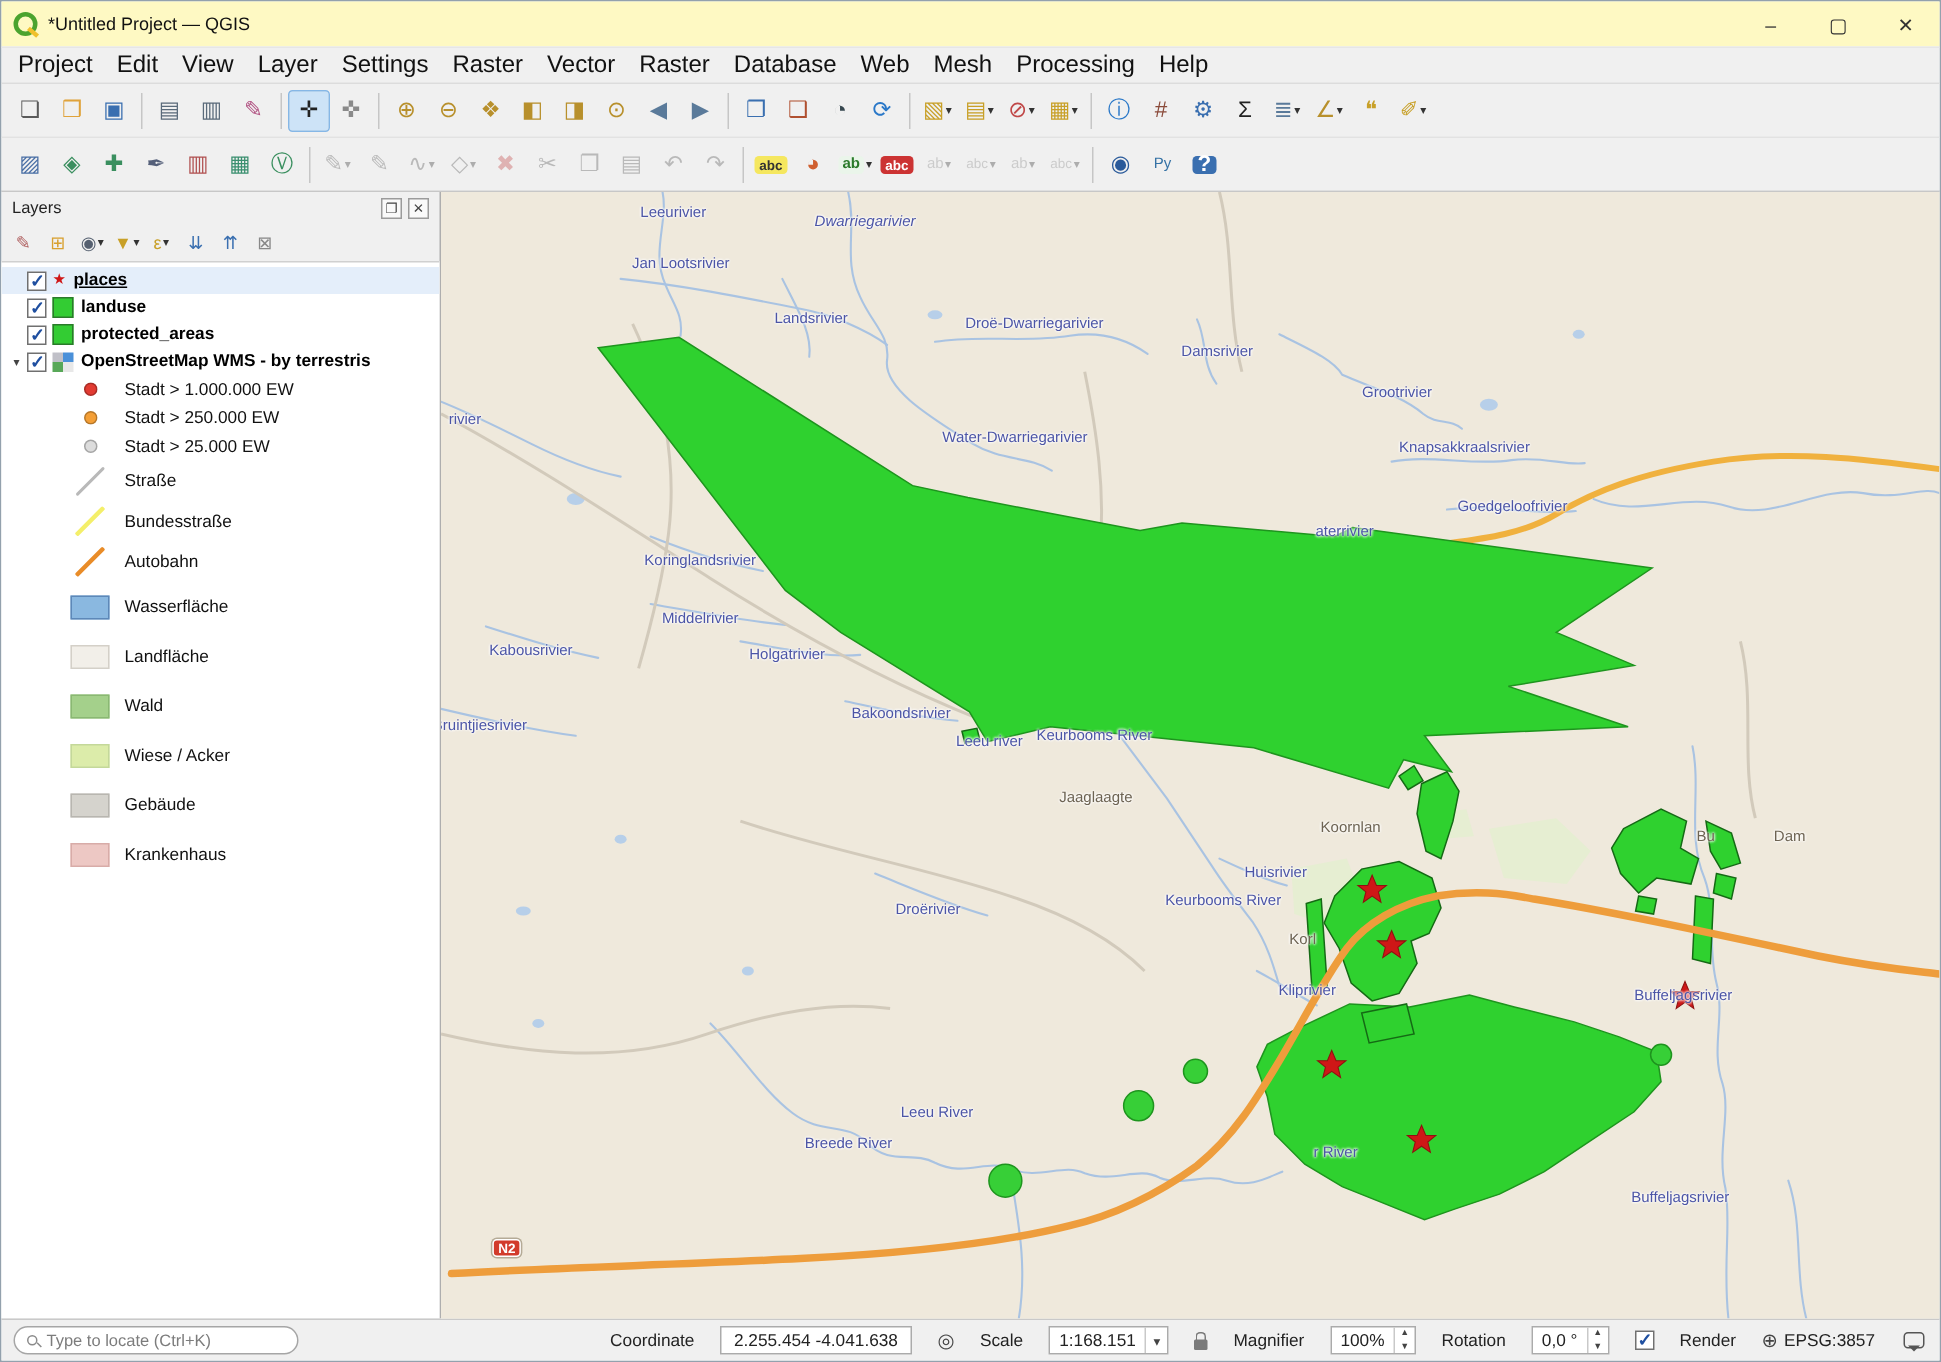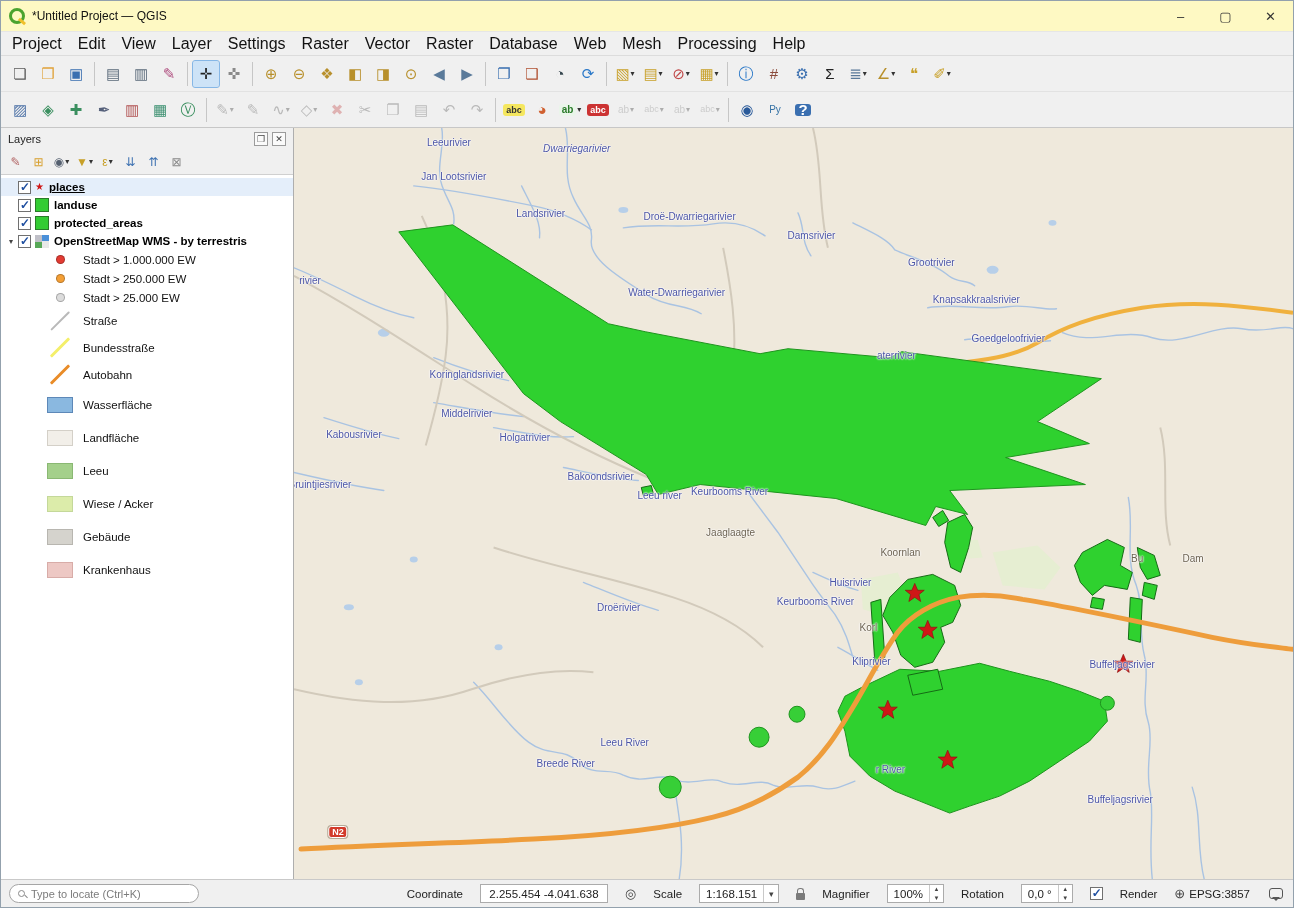--- a/index.html
+++ b/index.html
@@ -429,21 +429,21 @@
           <div class="legend-row k-fill">
             <span class="lg-cell">
               <span class="lg-fill" style="background: rgb(242, 239, 233); border-color: rgb(212, 208, 200);"></span>
             </span>
             <span class="lg-label">Landfläche</span>
           </div>
           <div class="legend-row k-fill">
             <span class="lg-cell">
               <span class="lg-fill" style="background: rgb(164, 208, 139); border-color: rgb(138, 184, 115);"></span>
             </span>
-            <span class="lg-label">Leeu</span>
+            <span class="lg-label">Wald</span>
           </div>
           <div class="legend-row k-fill">
             <span class="lg-cell">
               <span class="lg-fill" style="background: rgb(220, 236, 170); border-color: rgb(196, 216, 154);"></span>
             </span>
             <span class="lg-label">Wiese / Acker</span>
           </div>
           <div class="legend-row k-fill">
             <span class="lg-cell">
               <span class="lg-fill" style="background: rgb(213, 211, 205); border-color: rgb(184, 182, 176);"></span>

